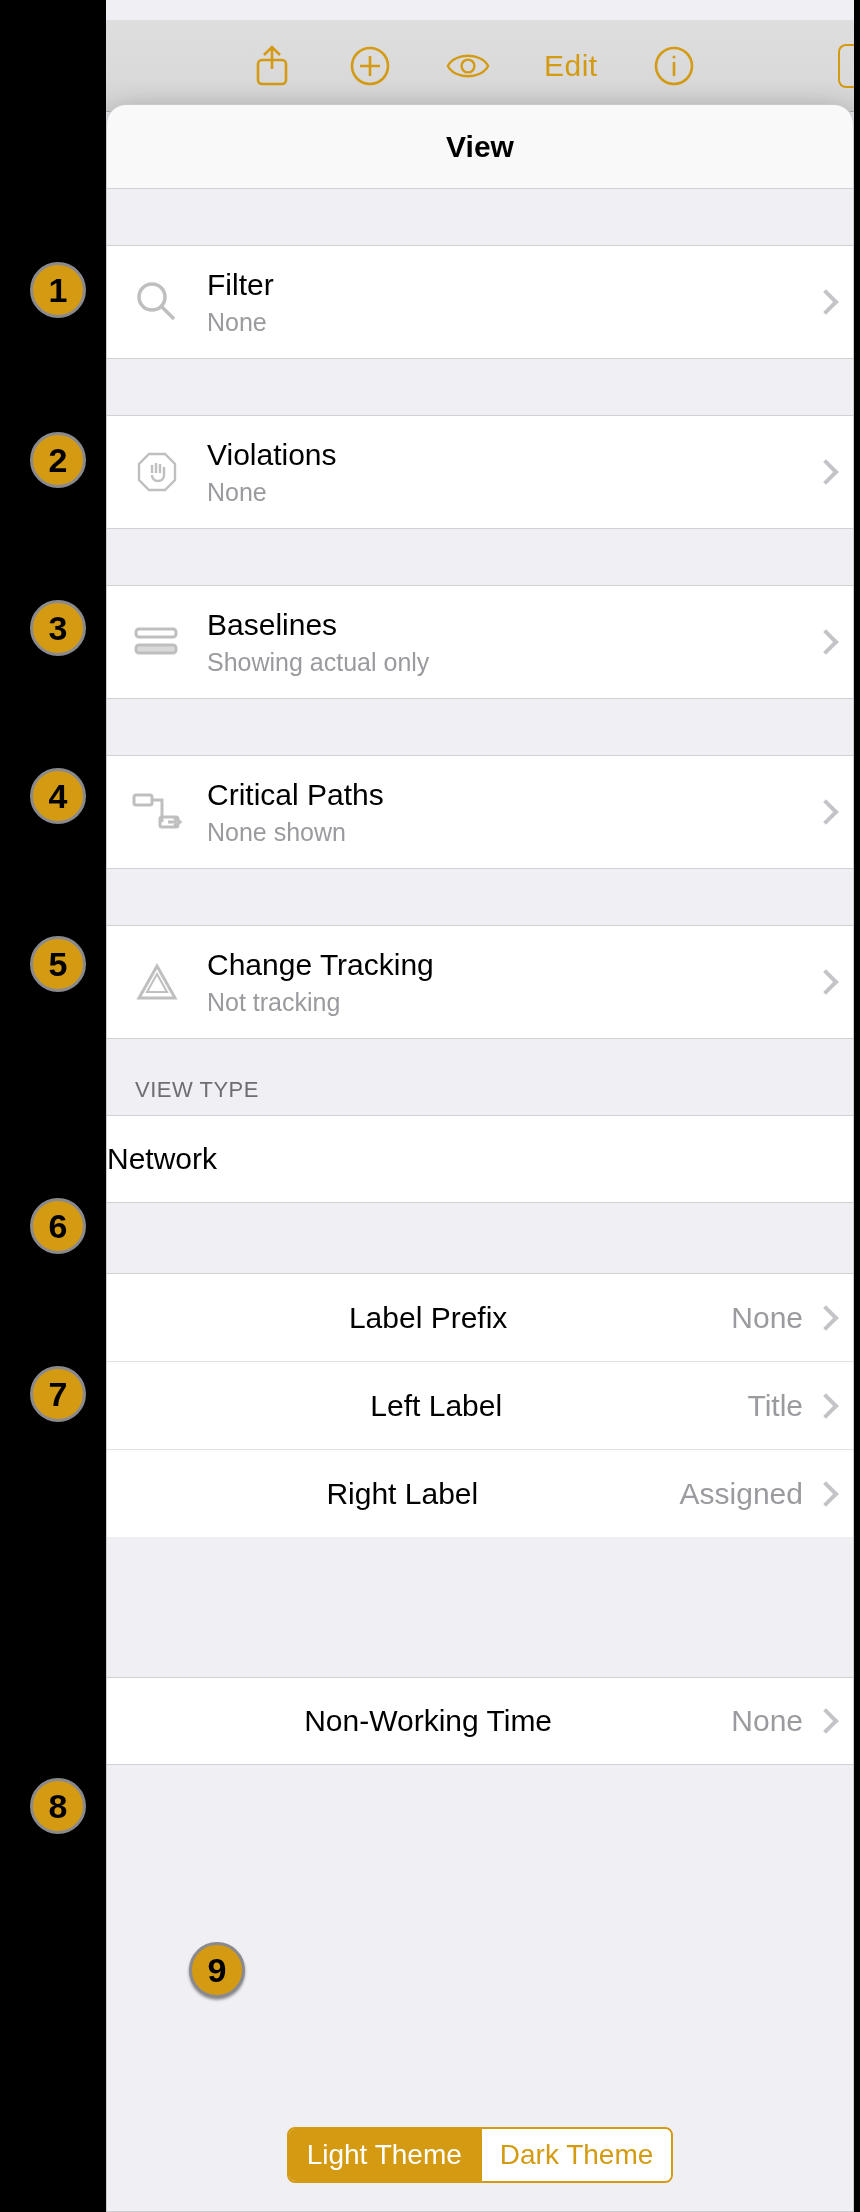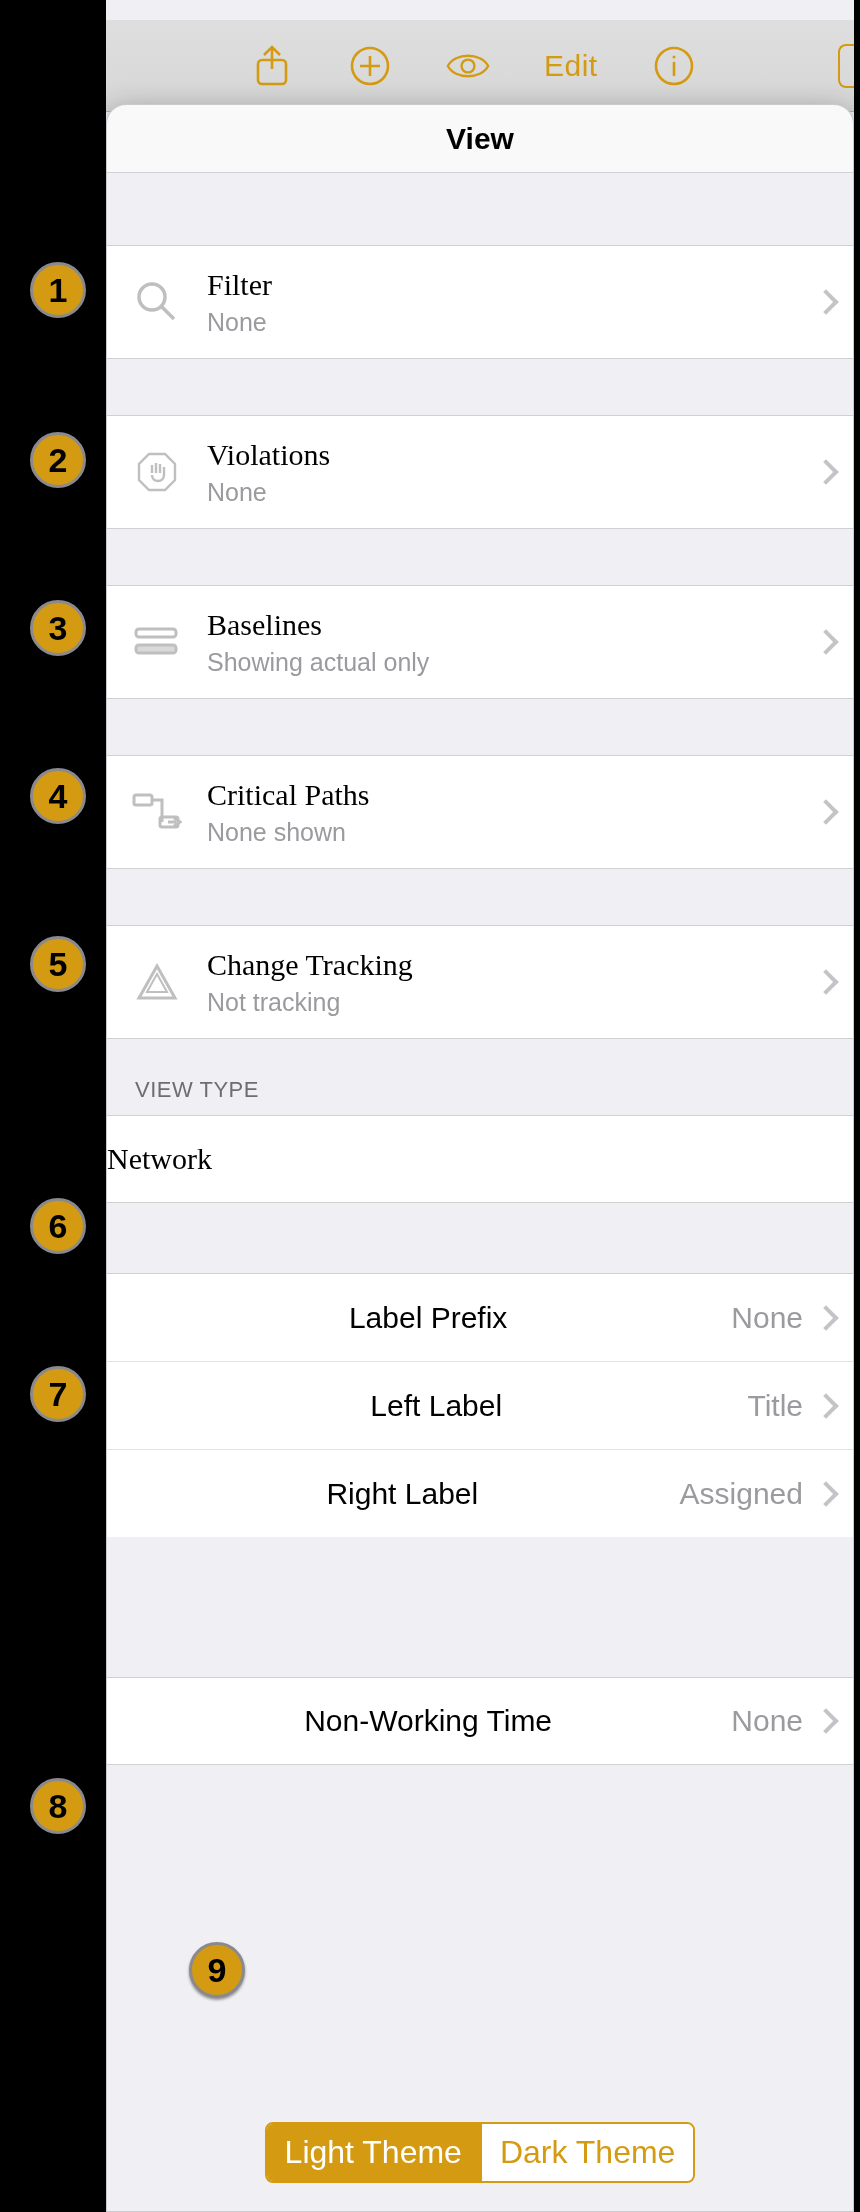--- a/index.html
+++ b/index.html
@@ -83,21 +83,21 @@
     left: 347px;
     width: 28px; height: 28px;
     background: #f9f9f9;
     transform: rotate(45deg);
     border-top-left-radius: 4px;
     border: 1px solid rgba(0,0,0,.12);
     z-index: 2;
   }
   .popover-header {
     position: relative;
-    height: 68px;
+    height: 84px;
     background: #f9f9f9;
     border-bottom: 1px solid #d1d1d4;
     display: flex;
     align-items: center;
     justify-content: center;
     font-size: 30px;
     font-weight: 600;
     color: #000;
     z-index: 3;
     border-top-left-radius: 20px;
@@ -151,21 +151,20 @@
     display: flex;
     align-items: center;
     justify-content: center;
     color: #aaa;
     flex-shrink: 0;
   }
   .row-text { flex: 1; }
   .row-text .primary {
     font-size: 30px;
     color: #000;
-    font-family: Liberation Serif, serif;
   }
   .row-text .secondary {
     font-size: 25px;
     color: #9a9a9f;
     margin-top: 6px;
   }
   .chevron {
     width: 18px; height: 18px;
     border-right: 4px solid #c4c4c8;
     border-top: 4px solid #c4c4c8;
@@ -202,21 +201,21 @@
     left: 0; right: 0;
     display: flex;
     justify-content: center;
     align-items: center;
   }
   .seg {
     display: inline-flex;
     border: 2px solid #d49b12;
     border-radius: 8px;
     overflow: hidden;
-    font-size: 32px;
+    font-size: 28px;
   }
   .seg > div { padding: 10px 18px; }
   .seg .active { background: #d49b12; color: #fff; }
   .seg .inactive { background: #fff; color: #d49b12; border-left: 2px solid #d49b12; }
 
   
   .badge {
     position: absolute;
     width: 56px; height: 56px;
     left: 30px;

